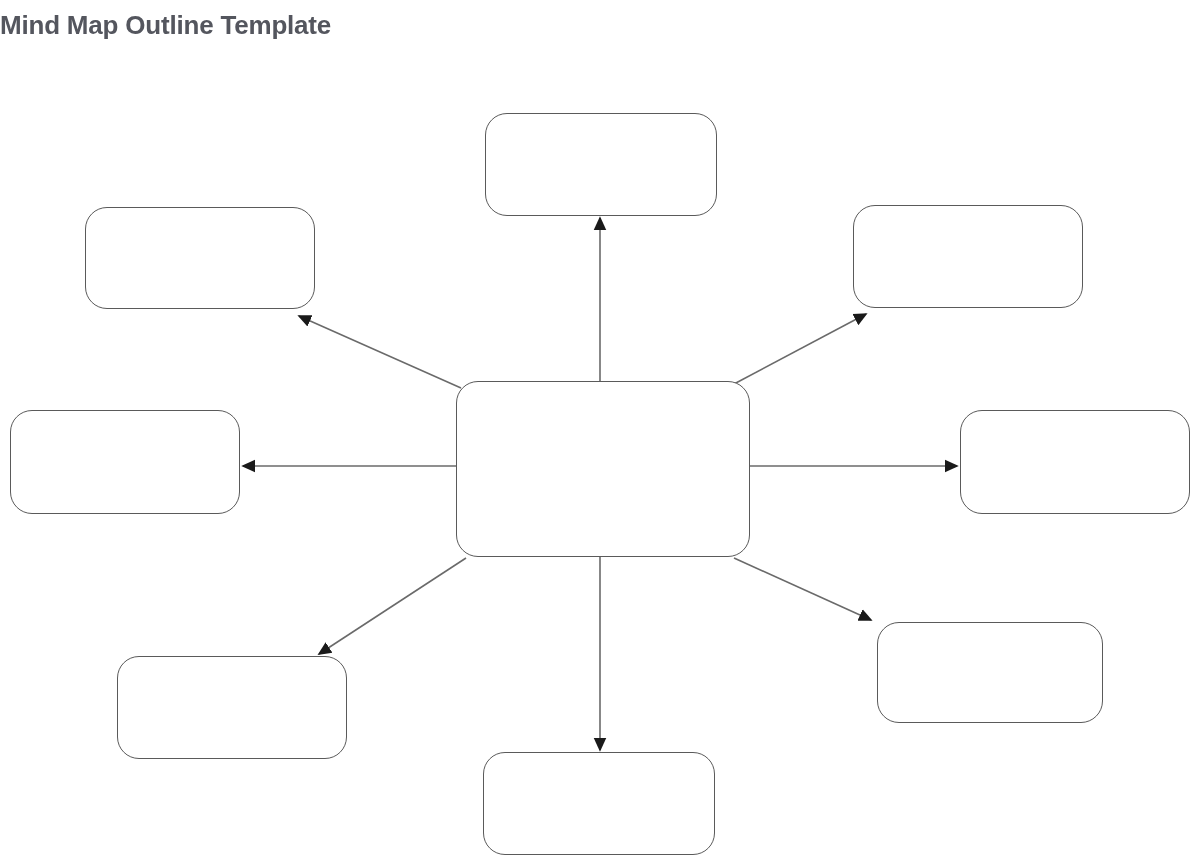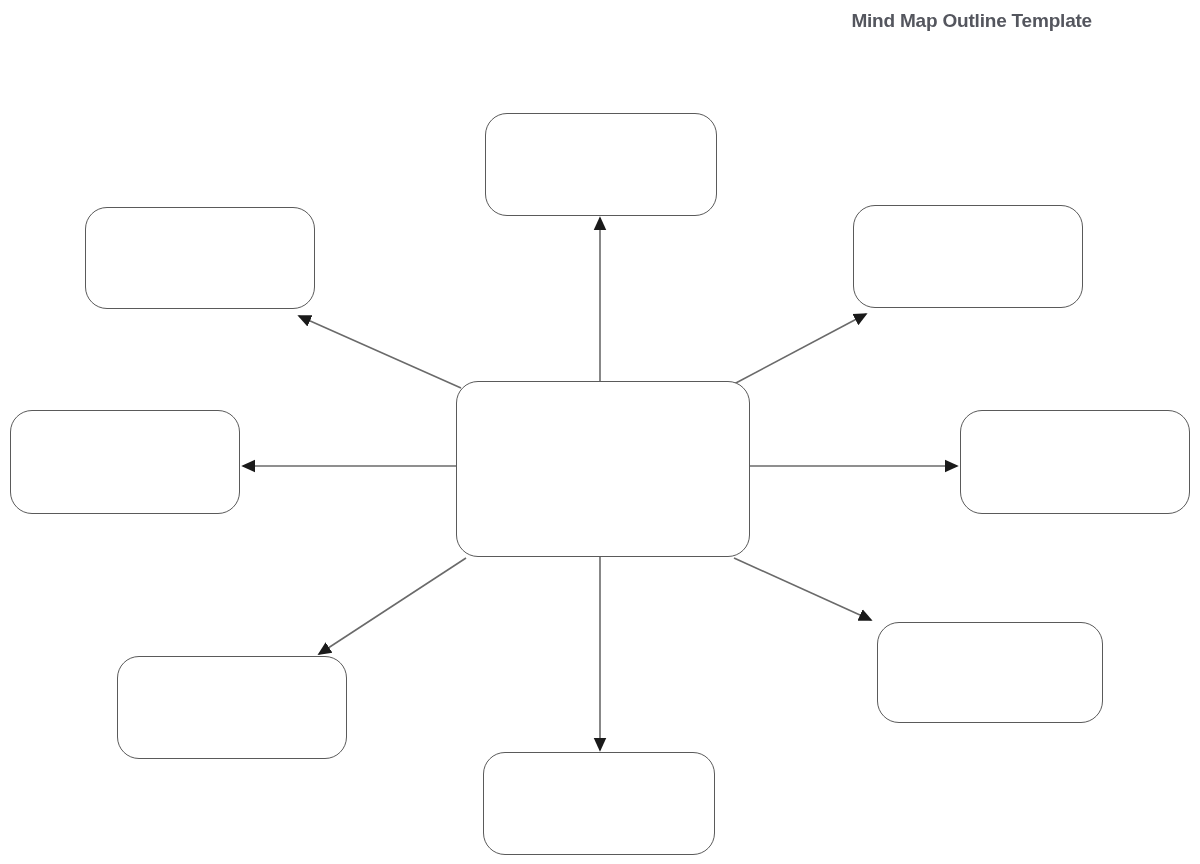--- a/index.html
+++ b/index.html
@@ -18,22 +18,22 @@
     position: relative;
     width: 1200px;
     height: 864px;
     background: #ffffff;
   }
   .title {
     position: absolute;
     left: 0;
     top: 10px;
     width: 1092px;
-    text-align: right;
-    font-size: 19px;
+    text-align: left;
+    font-size: 26px;
     font-weight: bold;
     color: #54565e;
     letter-spacing: -0.2px;
     font-family: "Liberation Sans", sans-serif;
   }
   svg.edges {
     position: absolute;
     left: 0;
     top: 0;
     width: 1200px;

